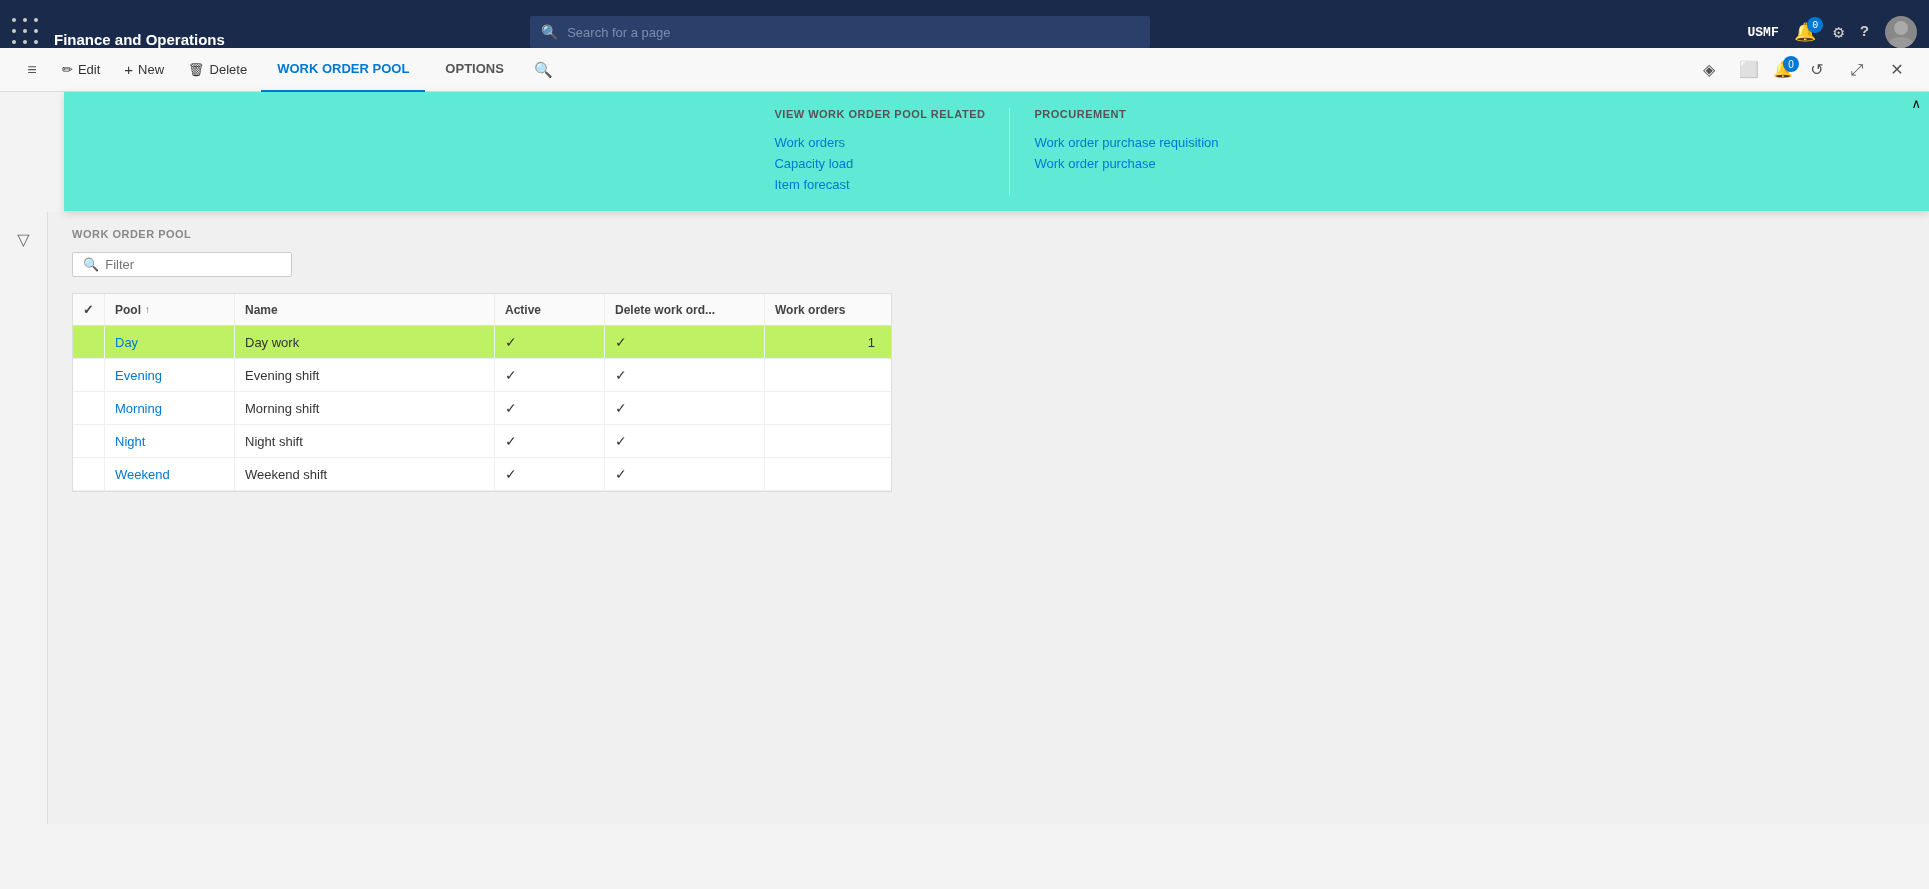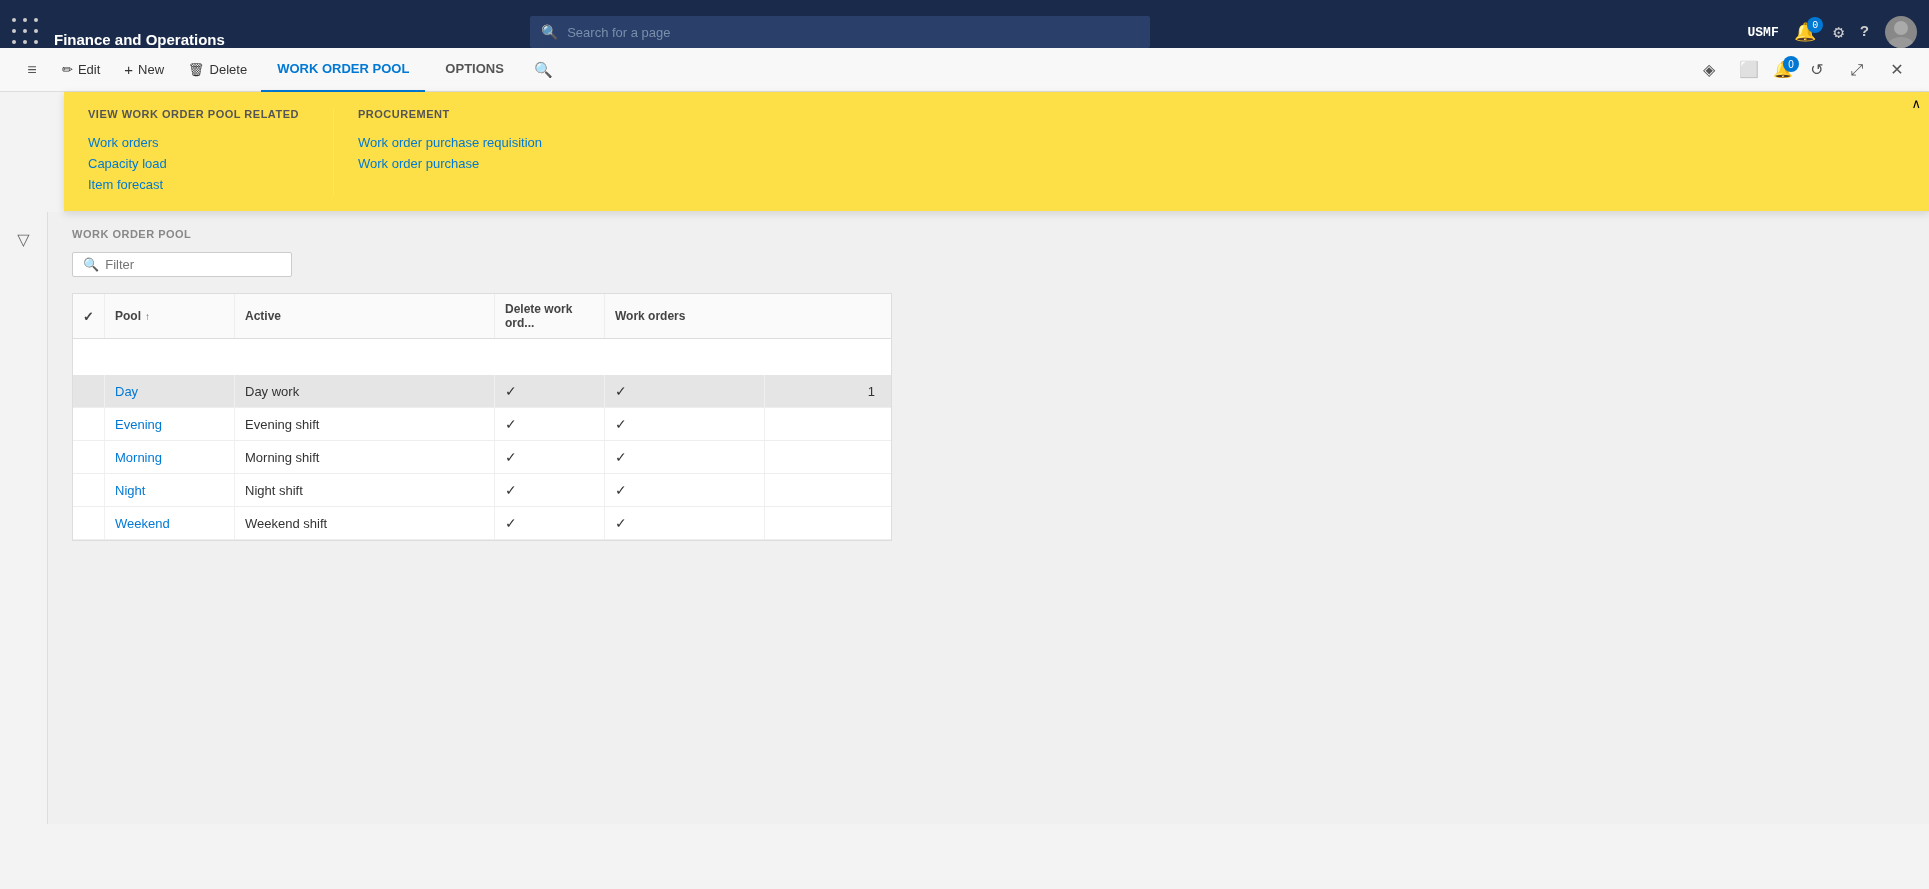--- a/index.html
+++ b/index.html
@@ -85,26 +85,27 @@
       border-bottom: 2px solid transparent;
       color: #333;
     }
     .toolbar-tab.active { color: #0078d4; border-bottom: 2px solid #0078d4; }
     .toolbar-tab:not(.active) { color: #555; }
     .toolbar-right { margin-left: auto; display: flex; align-items: center; gap: 8px; }
     .icon-btn { width: 32px; height: 32px; display: flex; align-items: center; justify-content: center; cursor: pointer; color: #555; font-size: 16px; border: none; background: transparent; }
 
     
     .dropdown-menu {
-      background: #fde047;
+      background: #5eead4;
       border: 1px solid #ddd;
       box-shadow: 0 2px 8px rgba(0,0,0,0.12);
       display: flex;
       padding: 16px 0;
-      gap: 10px;
+      gap: 0;
+      justify-content: center;
     }
     .dropdown-section {
       padding: 0 24px;
       min-width: 200px;
     }
     .dropdown-section + .dropdown-section {
       border-left: 1px solid #ddd;
     }
     .dropdown-section-title {
       font-size: 11px;
@@ -193,21 +194,21 @@
       align-items: center;
       gap: 4px;
     }
     .th:last-child { border-right: none; }
     .table-row {
       display: grid;
       grid-template-columns: 32px 130px 260px 110px 160px 120px;
       border-bottom: 1px solid #eee;
       cursor: pointer;
     }
-    .table-row.selected { background: #e5e5e5; margin-top: 36px; }
+    .table-row.selected { background: #bef264; }
     .td {
       padding: 8px 10px;
       font-size: 13px;
       color: #333;
       border-right: 1px solid #f0f0f0;
       display: flex;
       align-items: center;
     }
     .td:last-child { border-right: none; }
     .td.link { color: #0078d4; cursor: pointer; }
@@ -315,20 +316,23 @@
 
       <div class="table-header">
         <div class="th">
           <span style="font-size:13px;">✓</span>
         </div>
         <div class="th">
           <span>Pool</span>
           <span class="sort-icon">↑</span>
         </div>
         <div class="th">
+          <span>Name</span>
+        </div>
+        <div class="th">
           <span>Active</span>
         </div>
         <div class="th">
           <span>Delete work ord...</span>
         </div>
         <div class="th">
           <span>Work orders</span>
         </div>
       </div>
 

